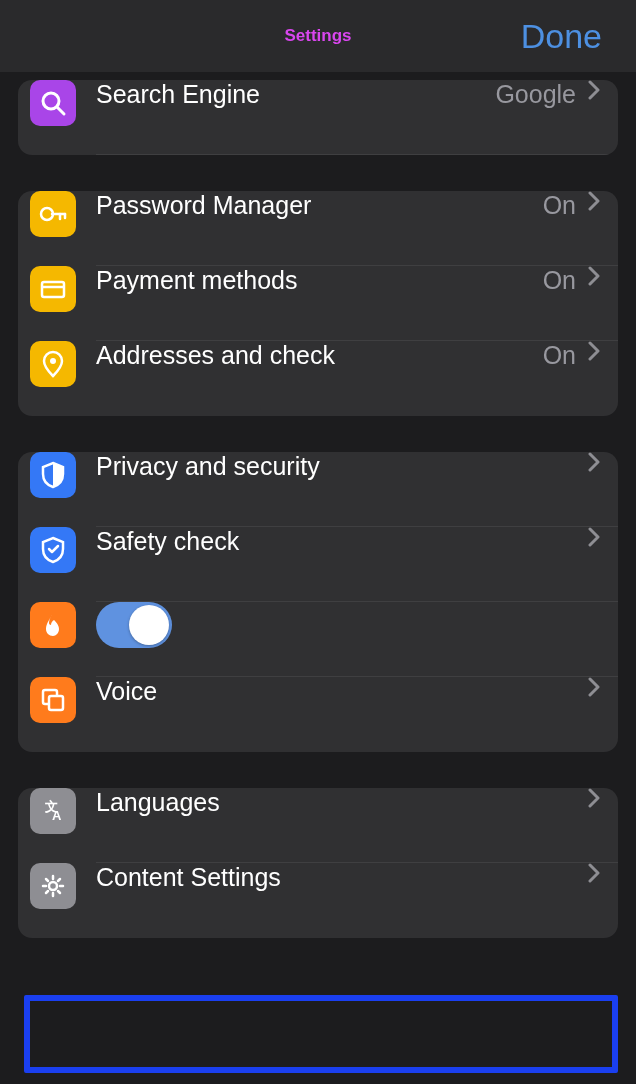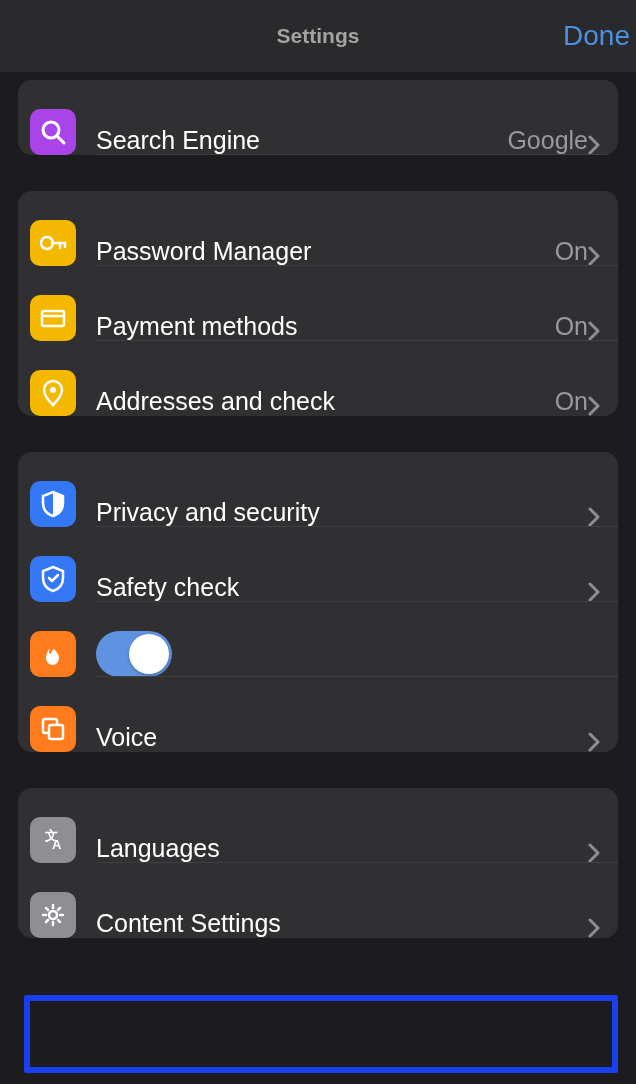--- a/index.html
+++ b/index.html
@@ -18,47 +18,47 @@
     }
     .header {
       height: 72px;
       background: #2a2a2c;
       display: flex;
       align-items: center;
       justify-content: center;
       position: relative;
     }
     .header-title {
-      font-size: 21px;
+      font-size: 17px;
       font-weight: 600;
-      color: #a3a3a3;
+      color: #d946ef;
     }
     .done-button {
       position: absolute;
-      right: 6px;
-      font-size: 28px;
+      right: 34px;
+      font-size: 34px;
       font-weight: 400;
       color: #4d90e2;
       cursor: pointer;
     }
     .content {
       padding: 0 18px;
     }
     .section {
       background: #303032;
       border-radius: 14px;
       margin-top: 36px;
       overflow: hidden;
     }
     .section.first {
       margin-top: 8px;
     }
     .row {
       display: flex;
-      align-items: flex-end;
+      align-items: flex-start;
       height: 75px;
       padding: 0 18px 0 12px;
       cursor: pointer;
       position: relative;
     }
     .separator {
       position: absolute;
       left: 78px;
       right: 0;
       bottom: 0;
@@ -82,20 +82,21 @@
     .icon-orange { background: #ff7b1c; }
     .icon-gray { background: #8e8e93; }
     .row-label {
       font-size: 25px;
       color: #fff;
       flex: 1;
     }
     .row-value {
       font-size: 25px;
       color: #98989f;
+      margin-right: 12px;
     }
     .chevron {
       width: 12px;
       height: 20px;
       flex-shrink: 0;
     }
     .toggle {
       width: 76px;
       height: 46px;
       background: #5f92e0;

